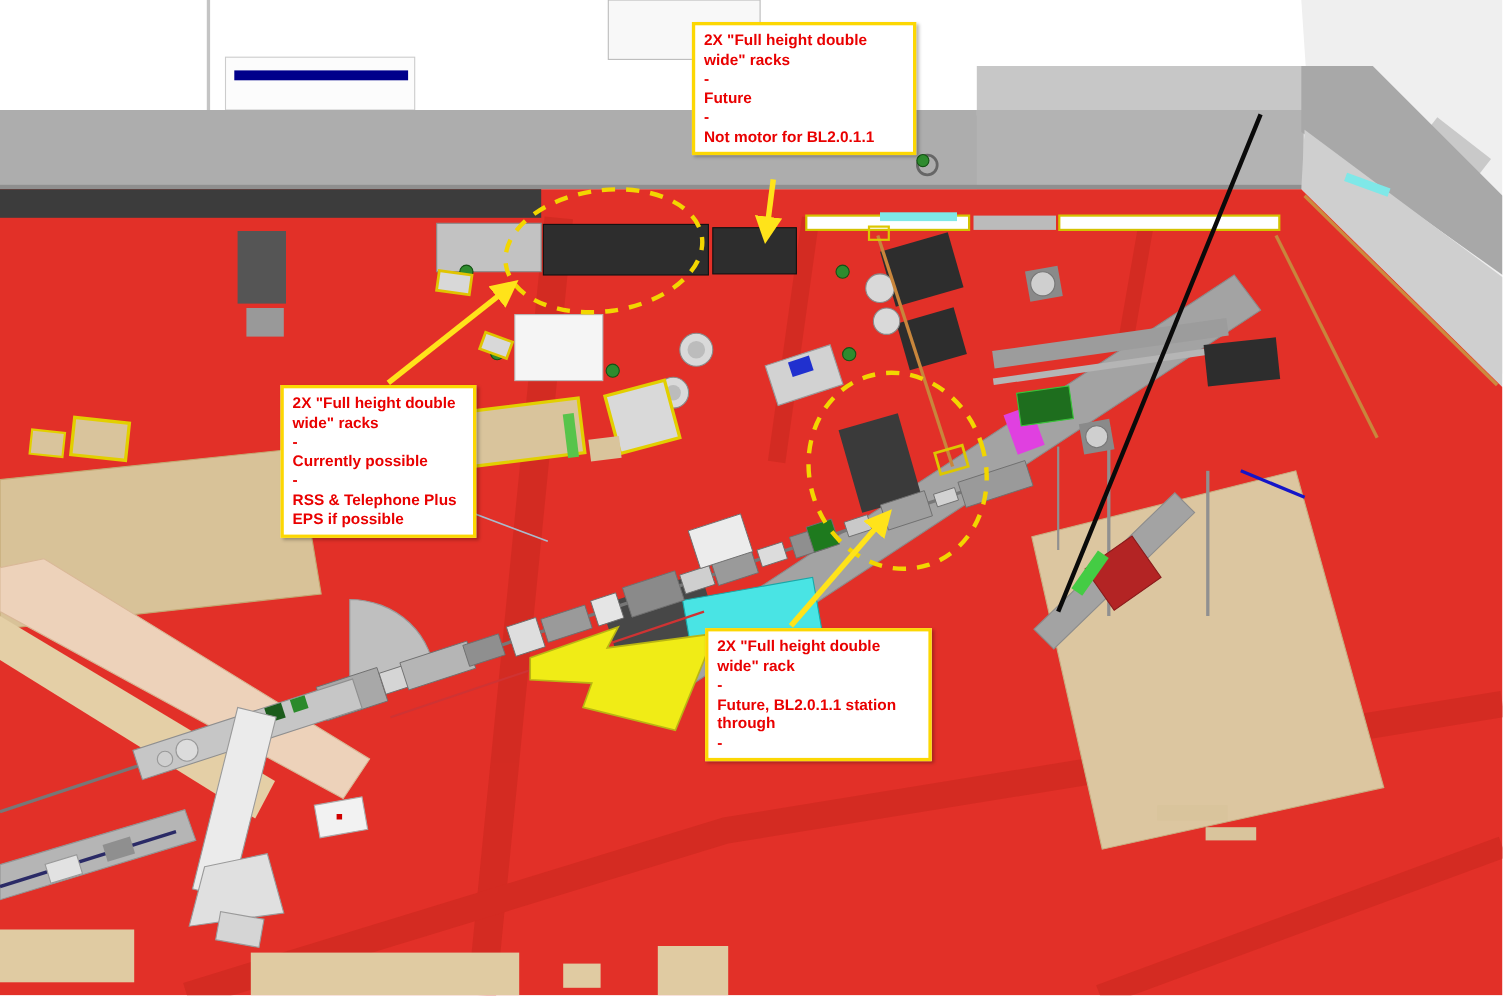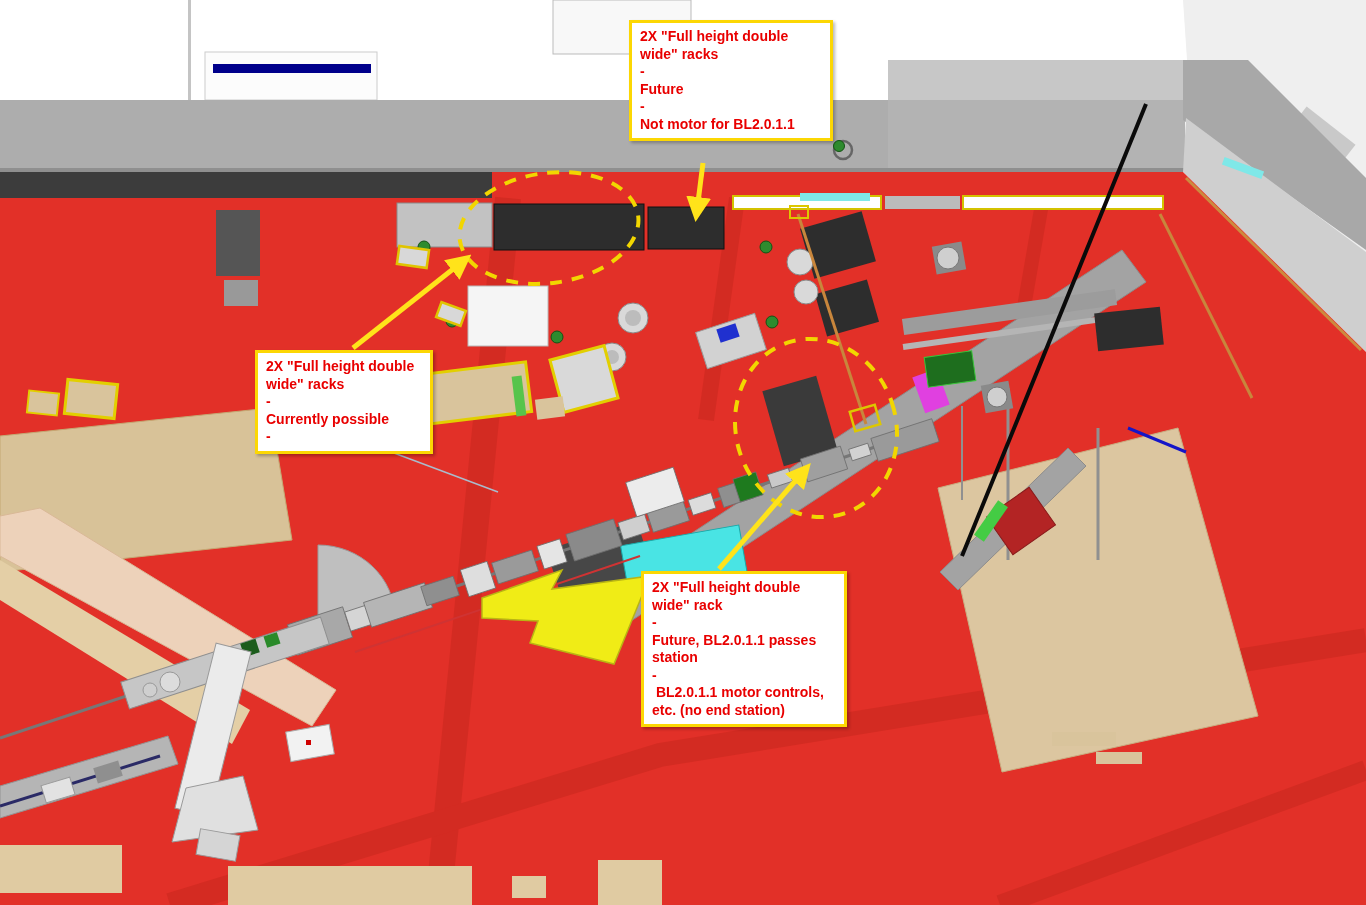--- a/index.html
+++ b/index.html
@@ -207,22 +207,22 @@
     <div class="line">Future</div>
     <div class="line">-</div>
     <div class="line">Not motor for BL2.0.1.1</div>
   </div>
 
   <div class="co co-left">
     <div class="line">2X "Full height double wide" racks</div>
     <div class="line">-</div>
     <div class="line">Currently possible</div>
     <div class="line">-</div>
+    <div class="line">RSS &amp; Telephone Plus EPS if possible</div>
   </div>
 
   <div class="co co-bottom">
     <div class="line">2X "Full height double wide" rack</div>
     <div class="line">-</div>
-    <div class="line">Future, BL2.0.1.1 passes station</div>
-    <div class="line">-</div>
-    <div class="line"> BL2.0.1.1 motor controls, etc. (no end station)</div>
+    <div class="line">Future, BL2.0.1.1 station through</div>
+    <div class="line">-</div>
   </div>
 </div>
 
 </body></html>

